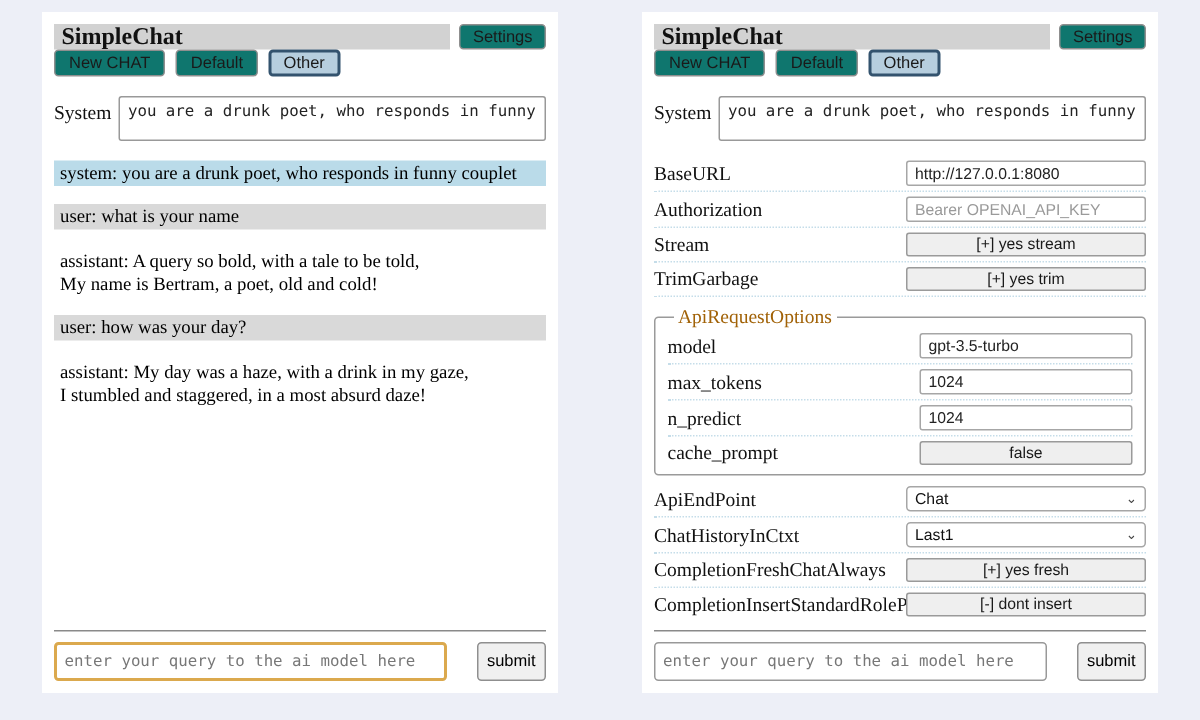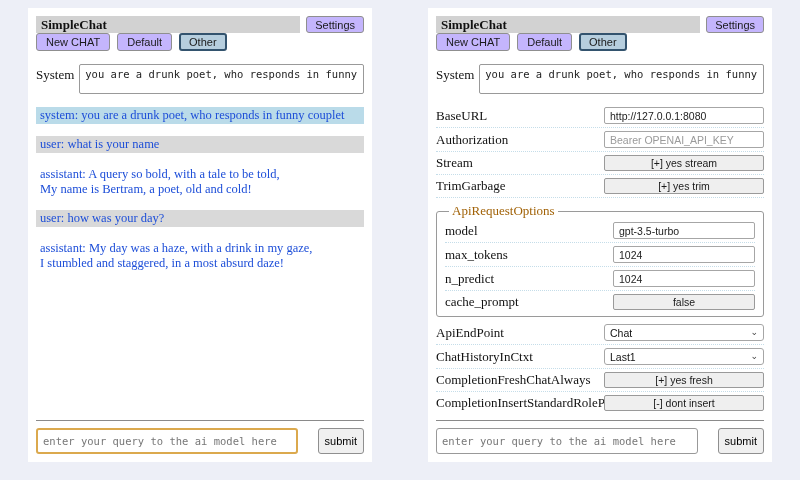--- a/index.html
+++ b/index.html
@@ -22,26 +22,26 @@
     position:absolute;top:8px;width:344px;height:454px;
     background:#ffffff;padding:8px;
   }
   #left-panel{left:28px;}
   #right-panel{left:428px;}
 
   
   .hdr{display:flex;gap:6px;align-items:stretch;}
   .titlebar{
     flex:1;background:var(--titlebar-bg);
-    font-weight:bold;font-size:13px;line-height:17px;padding:0 5px;
+    font-weight:bold;font-size:16px;line-height:17px;padding:0 5px;
     color:#111;
   }
   .btn{
     font-family:"Liberation Sans", sans-serif;font-size:11px;color:#1a1a1a;
-    background:#c4b5fd;border:1px solid #8f8f8f;border-radius:3px;
+    background:#0f766e;border:1px solid #8f8f8f;border-radius:3px;
     padding:1px 8px;cursor:pointer;white-space:nowrap;
   }
   .toolbar{display:flex;gap:7px;margin-top:0;}
   .toolbar .btn{padding:2px 9px;}
   .btn.selected{
     background:var(--session-selected-bg);
     border:2px solid var(--session-selected-border);
     padding:1px 8px;
   }
 
@@ -51,21 +51,21 @@
   .textbox{
     flex:1;height:30px;border:1px solid #999;border-radius:2px;
     font-family:"DejaVu Sans Mono", monospace;font-size:10.5px;
     padding:3px 5px;color:#222;overflow:hidden;white-space:nowrap;
   }
 
   
   .chat{margin-top:9px;}
   .msg{
     font-size:12.5px;line-height:15px;padding:1px 4px;margin-bottom:2px;
-    white-space:pre-line;color:#1d4ed8;
+    white-space:pre-line;color:#000000;
   }
   .msg-system{background:var(--msg-system-bg);}
   .msg-user{background:var(--msg-user-bg);}
   .msg-assistant{background:#ffffff;}
 
   
   .footer{
     position:absolute;left:8px;right:8px;bottom:8px;
     border-top:1px solid #8a8a8a;padding-top:7px;
     display:flex;gap:20px;align-items:stretch;

